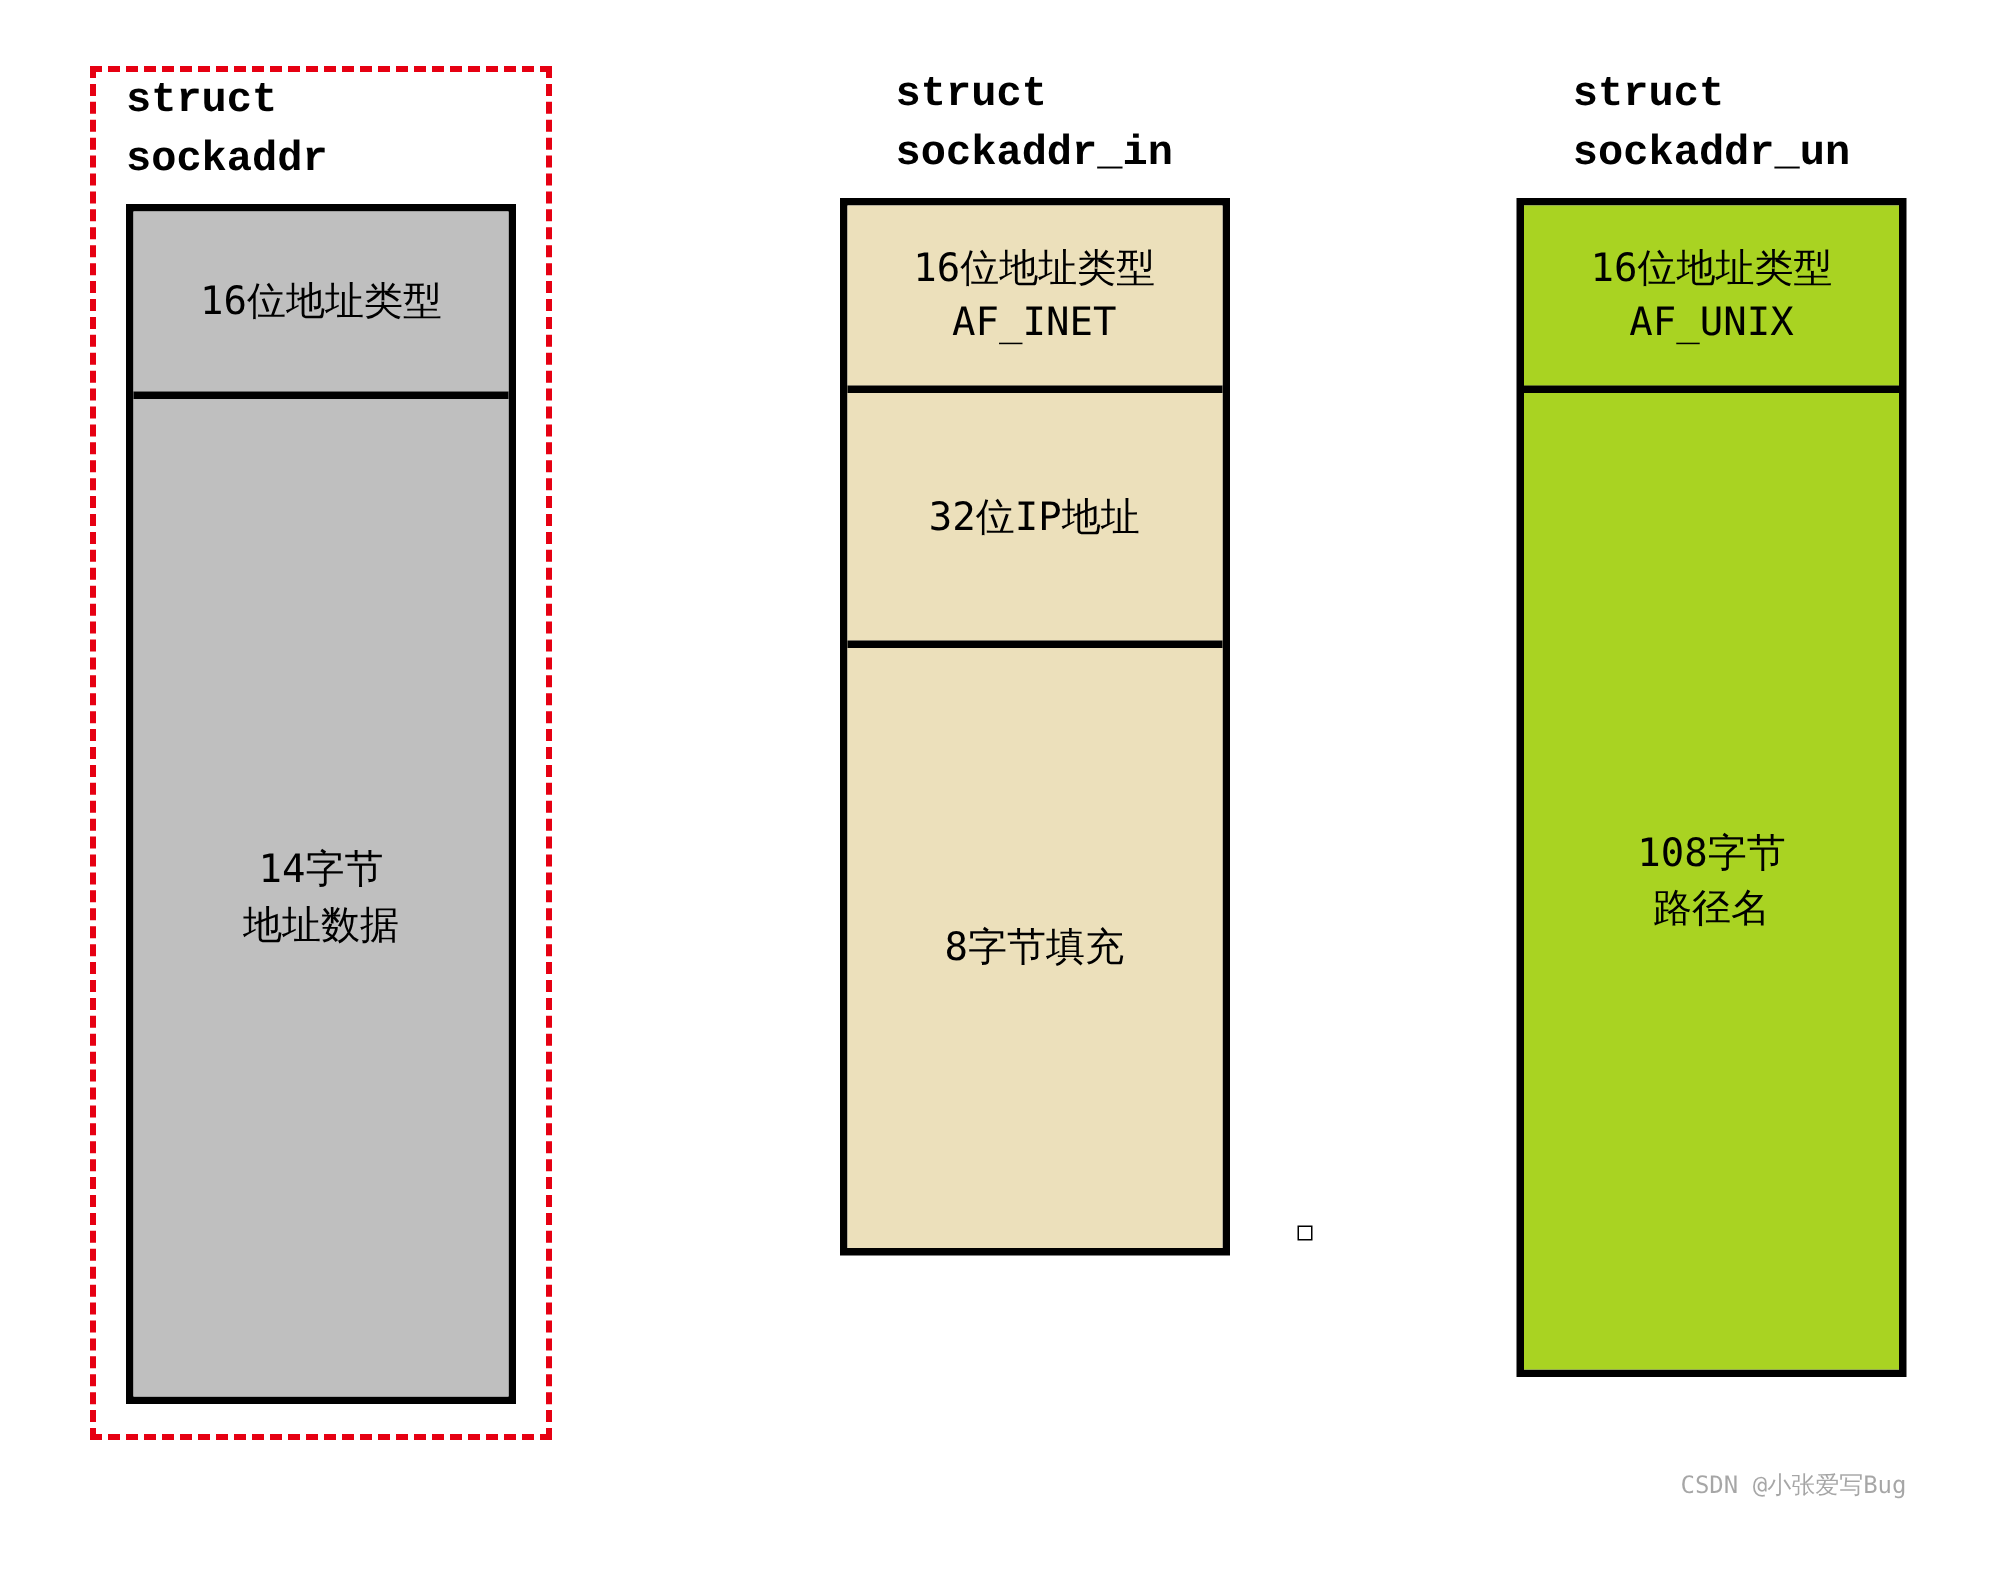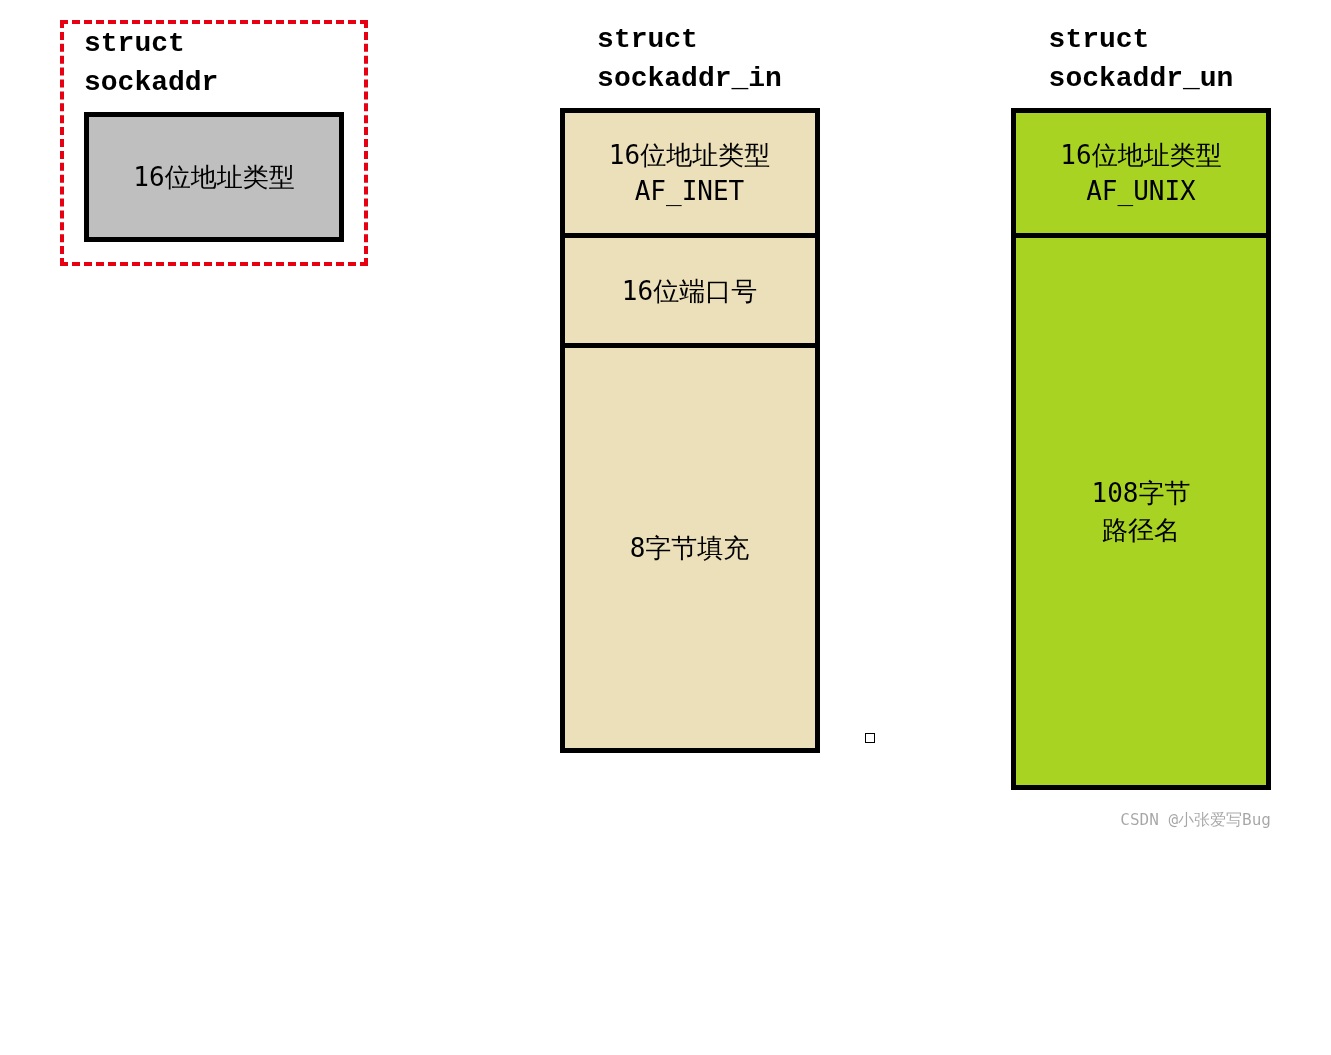--- a/index.html
+++ b/index.html
@@ -13,20 +13,21 @@
   .container {
     display: flex;
     justify-content: space-between;
     align-items: flex-start;
     padding: 0 40px;
   }
   .column {
     display: flex;
     flex-direction: column;
     align-items: center;
+    margin-top: 24px;
   }
   .title {
     font-family: "Courier New", monospace;
     font-size: 28px;
     font-weight: bold;
     line-height: 1.4;
     text-align: left;
     margin-bottom: 10px;
     white-space: pre;
   }
@@ -73,42 +74,44 @@
 <body>
 
 <div class="container">
 
   <div class="column">
     <div class="dashed-box">
       <div class="title">struct
 sockaddr</div>
       <div class="struct-box">
         <div class="cell gray" style="height:120px">16位地址类型</div>
+        <div class="cell gray" style="height:670px; white-space:pre;">14字节
+地址数据</div>
       </div>
     </div>
   </div>
 
   <div class="column" style="position:relative;">
     <div class="title">struct
 sockaddr_in</div>
     <div class="struct-box">
       <div class="cell tan" style="height:120px; white-space:pre;">16位地址类型
 AF_INET</div>
-      <div class="cell tan" style="height:110px">16位端口号</div>
+      <div class="cell tan" style="height:170px">32位IP地址</div>
       <div class="cell tan" style="height:405px">8字节填充</div>
     </div>
     <div class="small-square" style="right:-55px; bottom:10px;"></div>
   </div>
 
   <div class="column">
     <div class="title">struct
 sockaddr_un</div>
     <div class="struct-box">
       <div class="cell green" style="height:120px; white-space:pre;">16位地址类型
 AF_UNIX</div>
-      <div class="cell green" style="height:552px; white-space:pre;">108字节
+      <div class="cell green" style="height:656px; white-space:pre;">108字节
 路径名</div>
     </div>
   </div>
 
 </div>
 
 <div class="watermark">CSDN @小张爱写Bug</div>
 
 </body></html>

